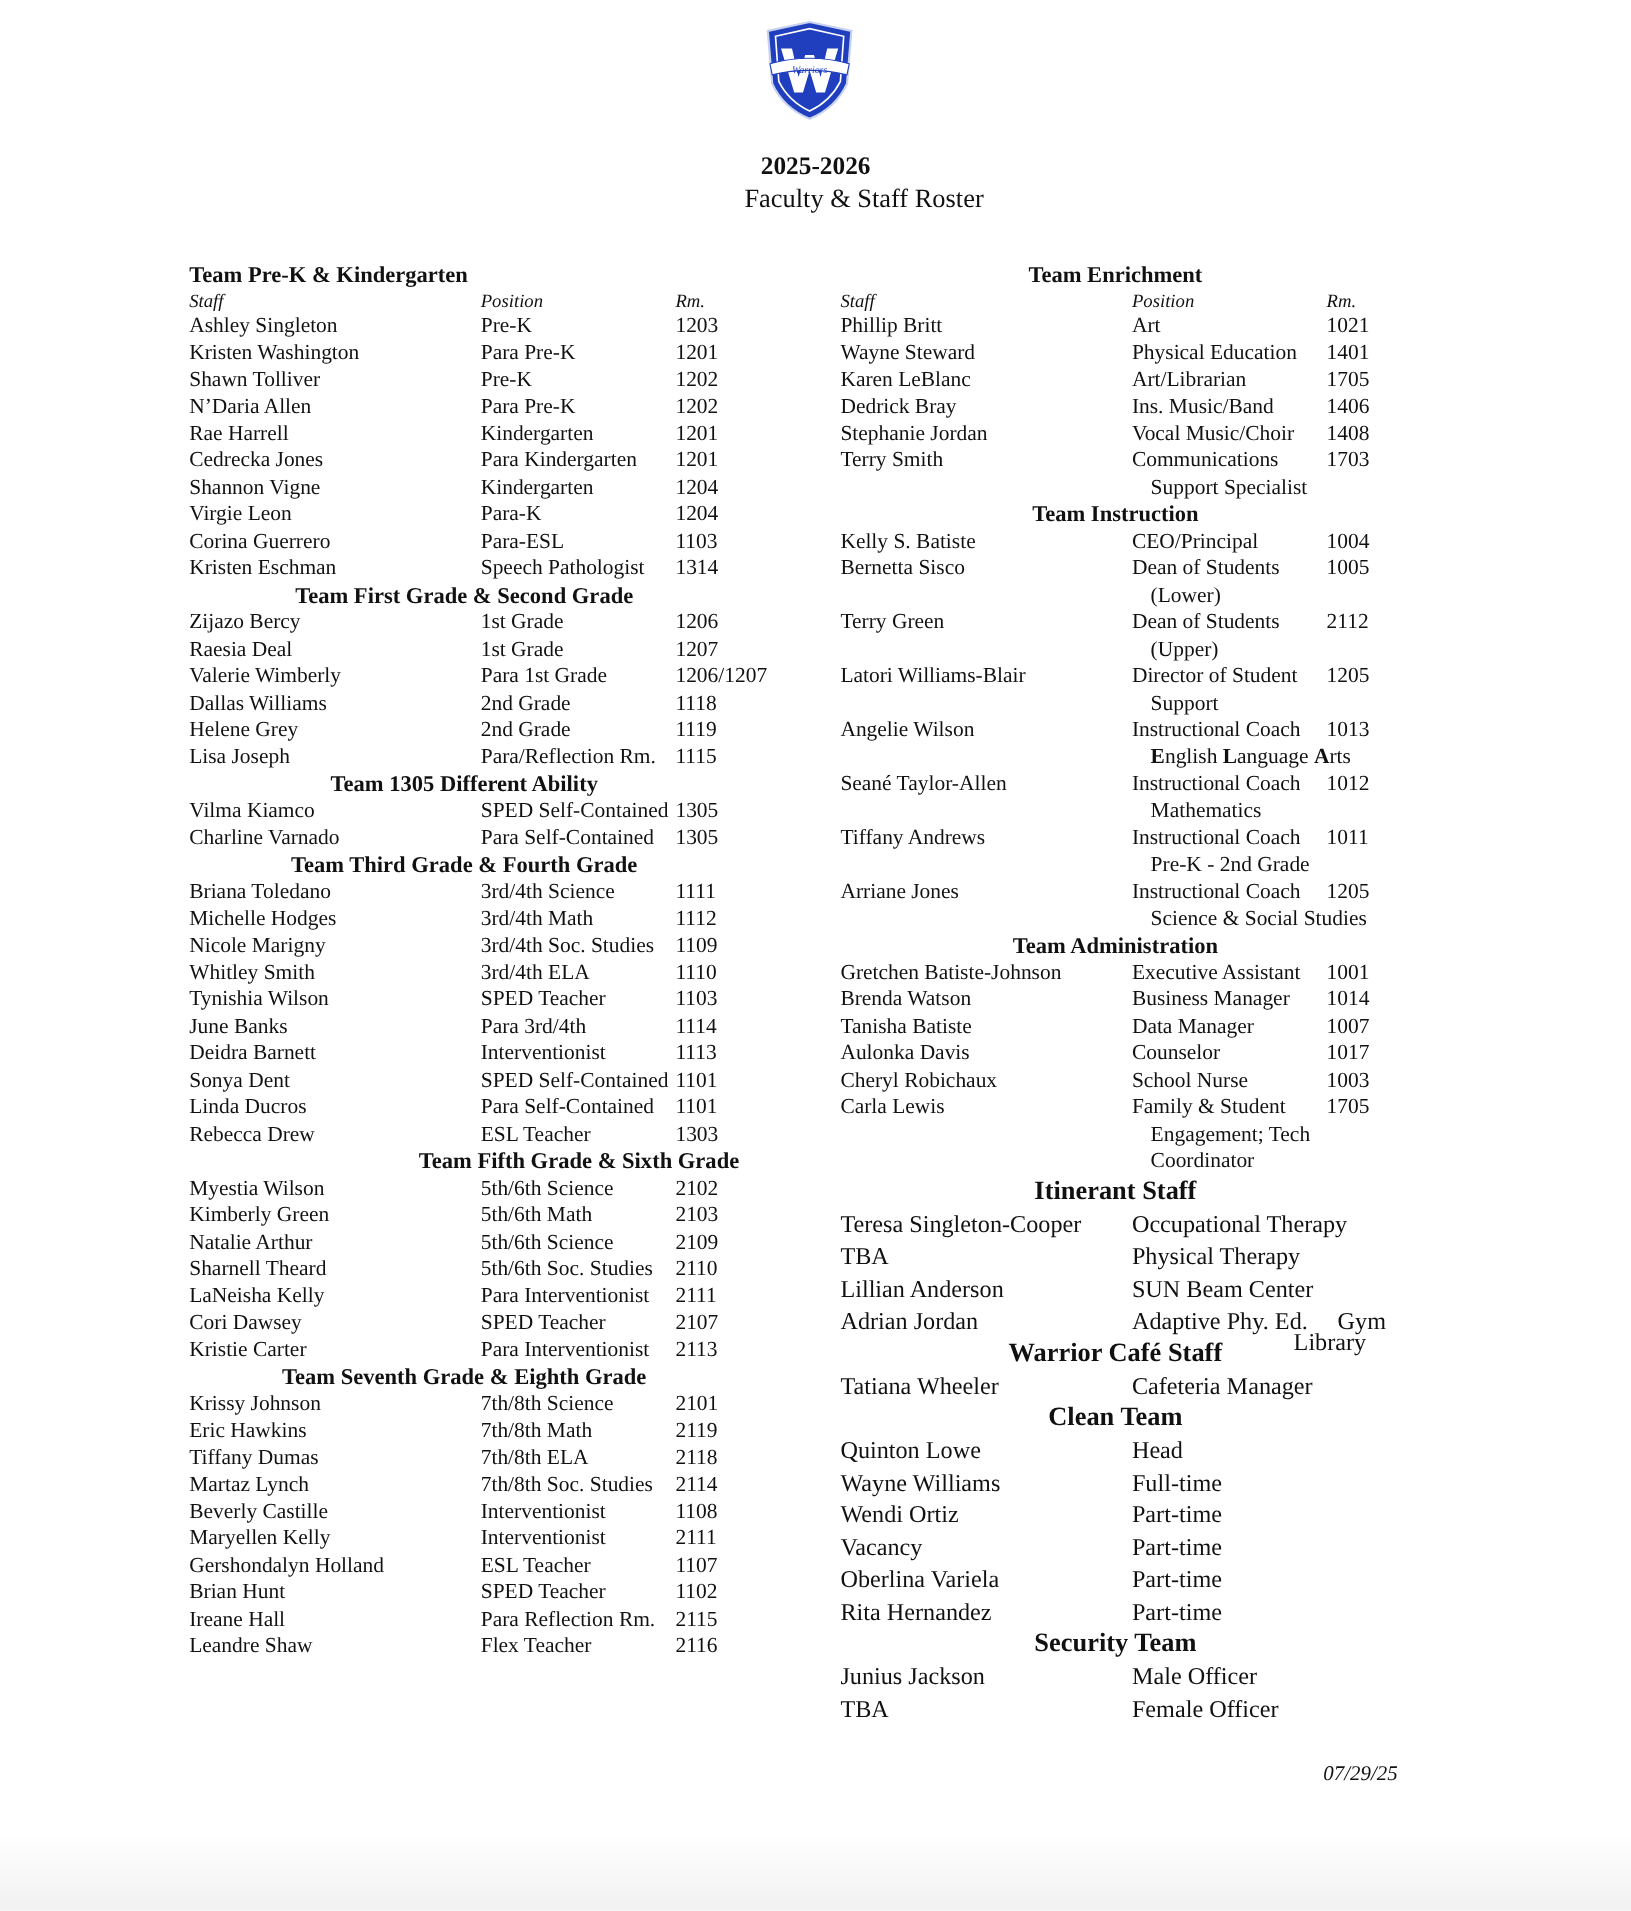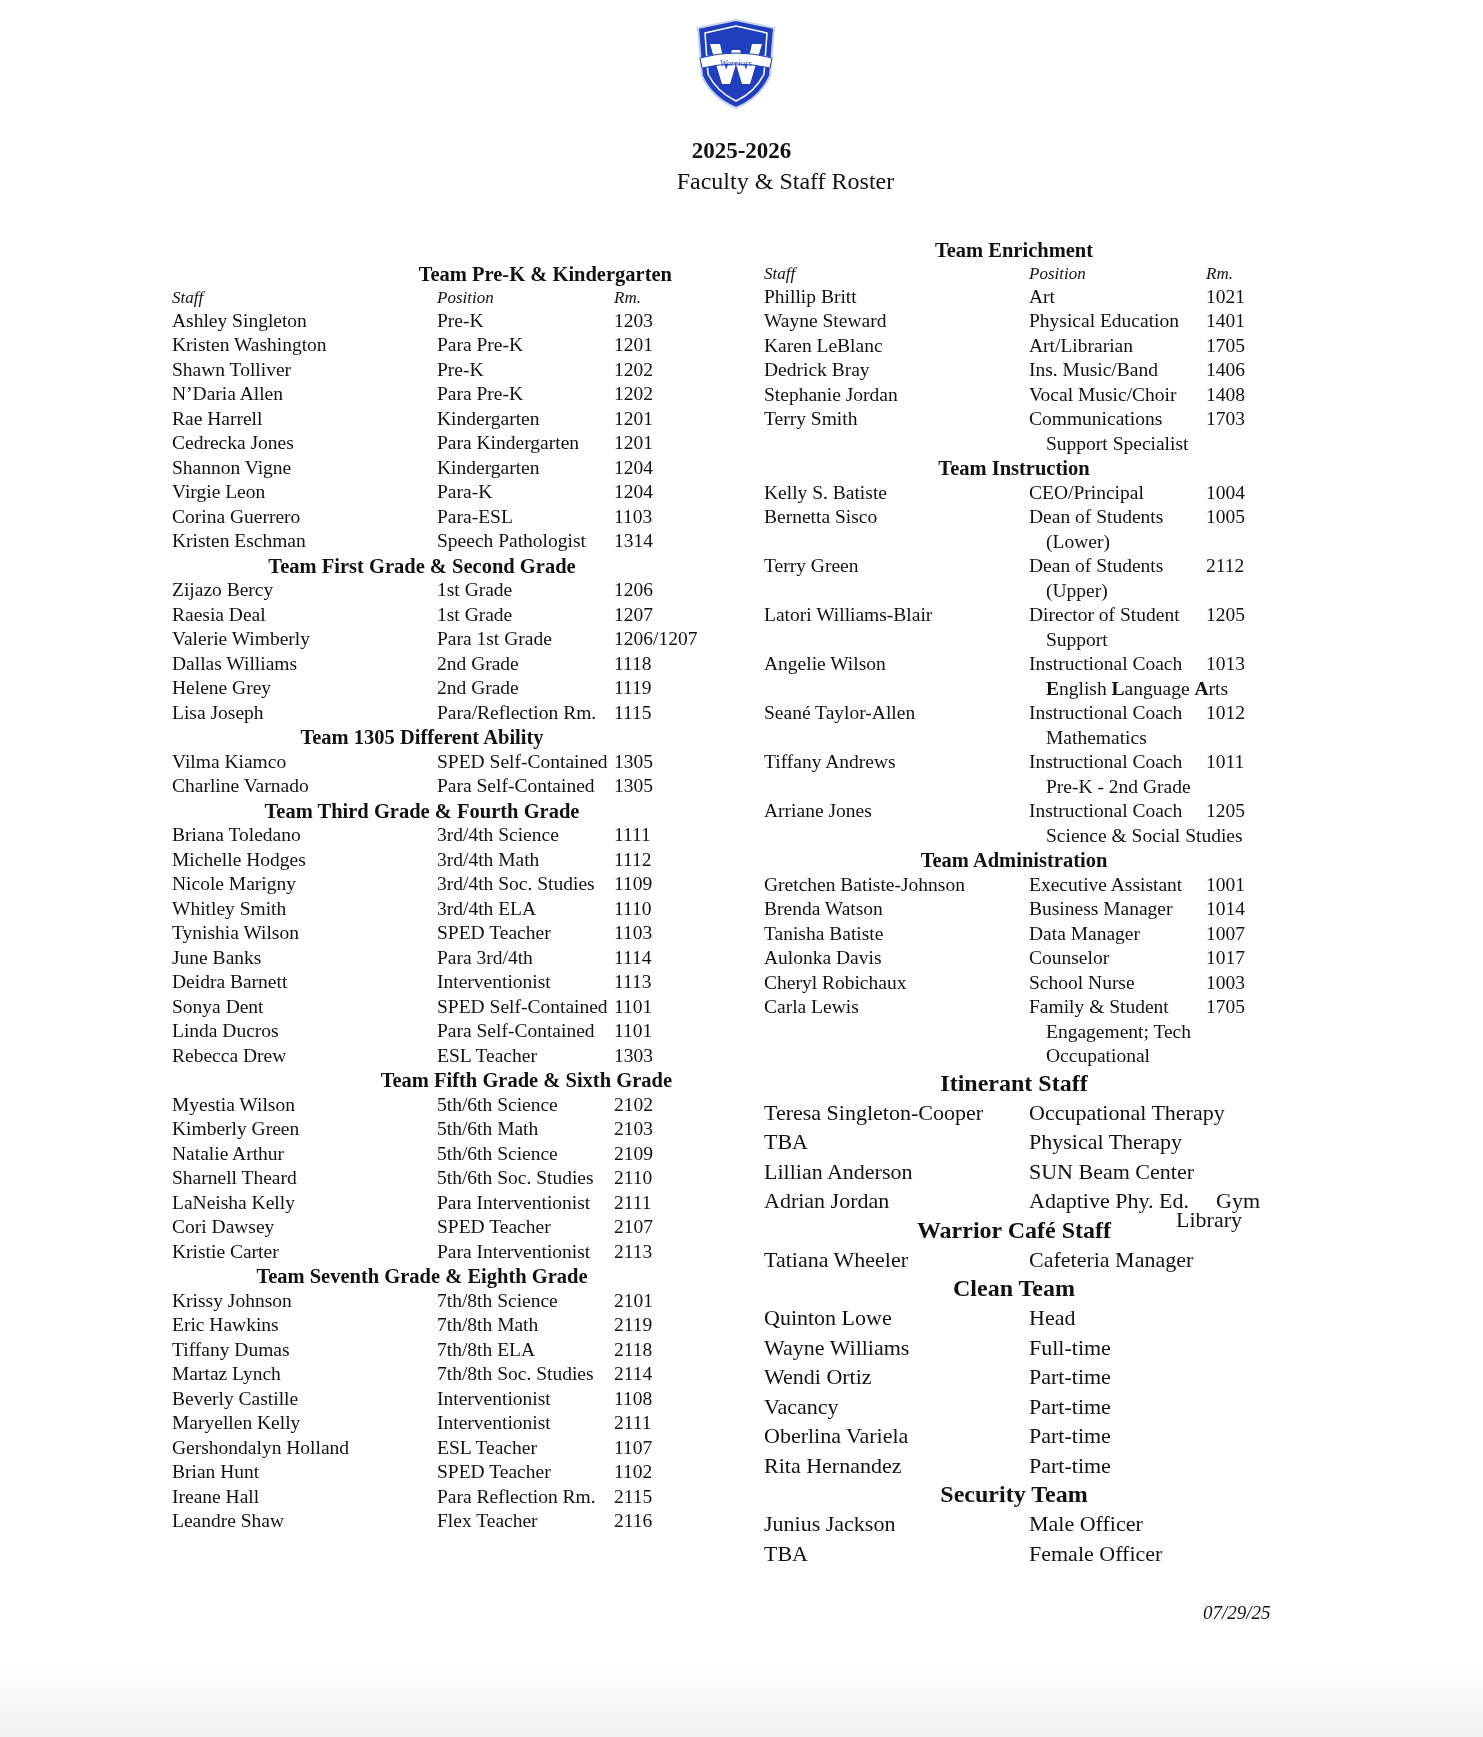--- a/index.html
+++ b/index.html
@@ -43,21 +43,21 @@
       <path d="M10 40 Q46 30 82 40 L80 50 Q46 42 12 50 Z" fill="#ffffff" stroke="#1f3fbf" stroke-width="1"></path>
       <text x="46" y="48" font-size="9" font-style="italic" fill="#1f3fbf" text-anchor="middle" font-family="Liberation Serif, serif">Warriors</text>
     </svg>
   </div>
 
   <div class="title-year">2025-2026</div>
   <div class="title-sub">Faculty &amp; Staff Roster</div>
 
   <div class="col col-left" id="left-col">
       <div>
-        <div class="team-h" style="text-align: right; width: 500px; margin-top: 24px;">Team Pre-K &amp; Kindergarten</div>
+        <div class="team-h" style="text-align: left; width: 500px;">Team Pre-K &amp; Kindergarten</div>
         <div class="hdr-row">
           <span class="c-name">Staff</span>
           <span class="c-pos">Position</span>
           <span class="c-rm">Rm.</span>
         </div>
         <div class="row">
           <span class="c-name">Ashley Singleton</span>
           <span class="c-pos">Pre-K</span>
           <span class="c-rm">1203</span>
         </div>
@@ -433,21 +433,21 @@
         </div>
         <div class="row">
           <span class="c-name">Carla Lewis</span>
           <span class="c-pos">Family &amp; Student</span>
           <span class="c-rm">1705</span>
         </div>
         <div class="sub">
           <span>Engagement; Tech</span>
         </div>
         <div class="sub">
-          <span>Occupational</span>
+          <span>Coordinator</span>
         </div>
       </div>
       <div class="big">
         <div class="team-h" style="text-align: center; width: 500px;">Itinerant Staff</div>
         <div class="row">
           <span class="c-name">Teresa Singleton-Cooper</span>
           <span class="c-pos">Occupational Therapy</span>
           <span class="c-rm" style="left: 412px;"></span>
         </div>
         <div class="row">

